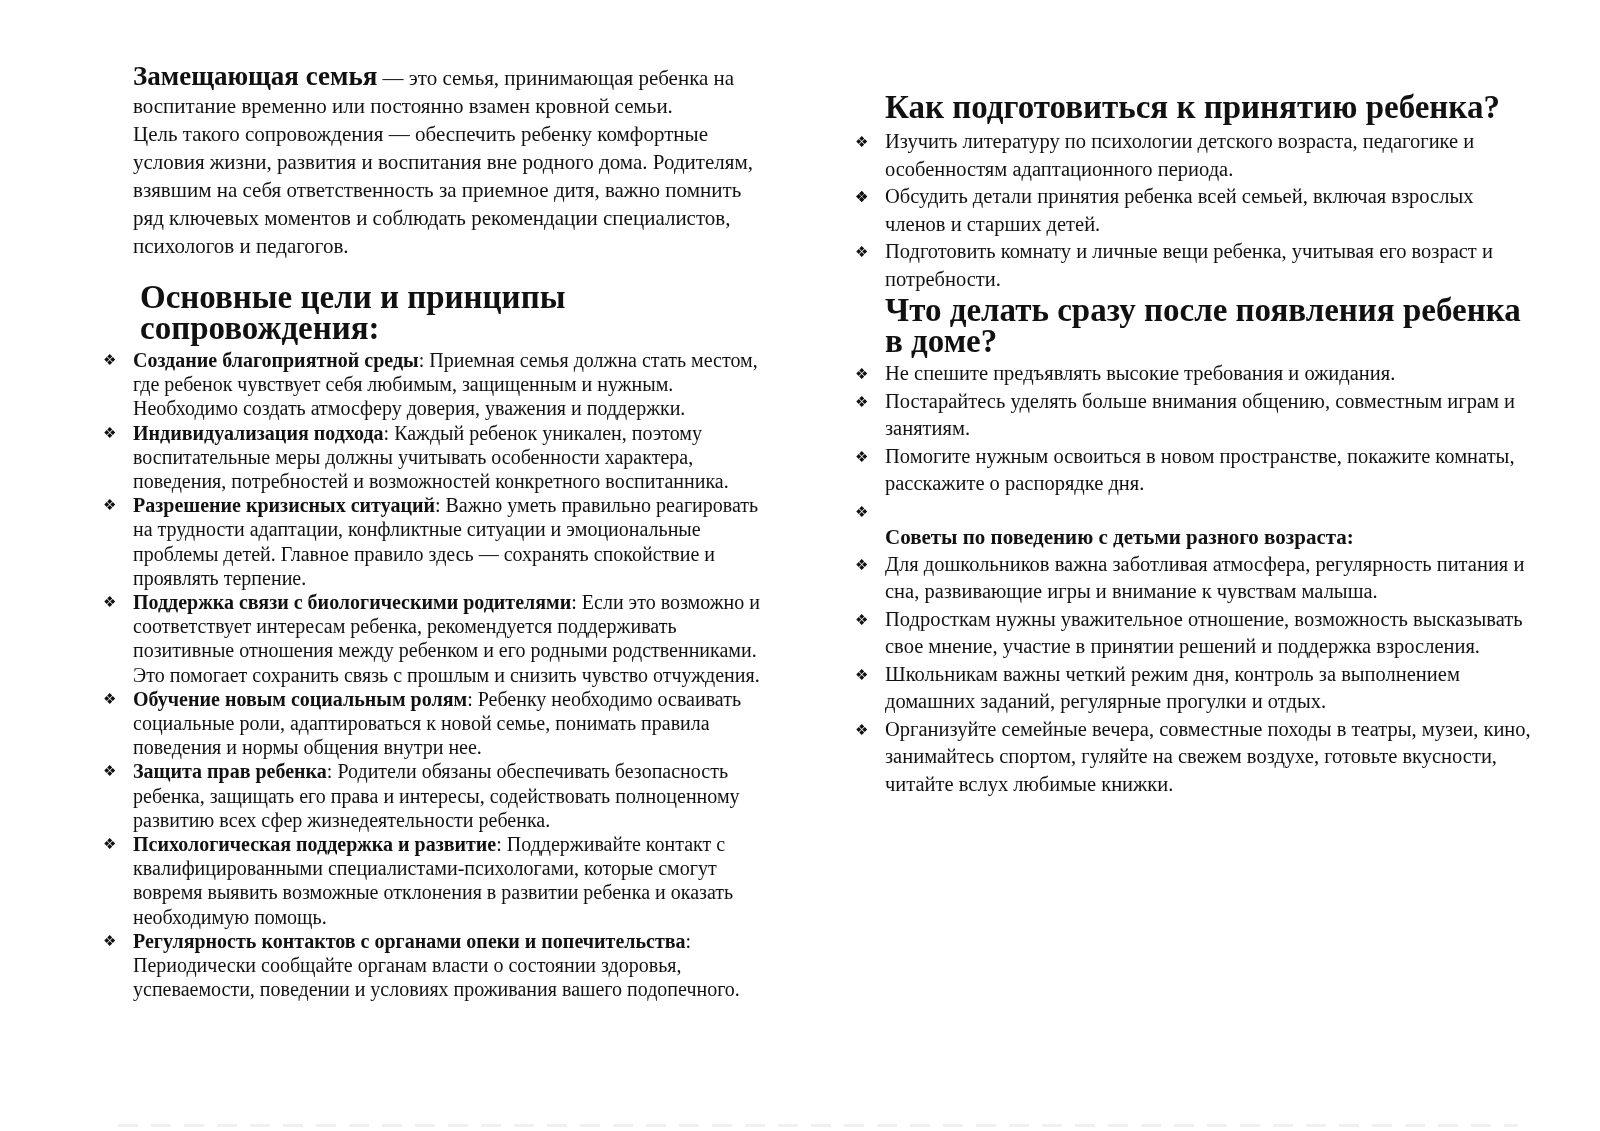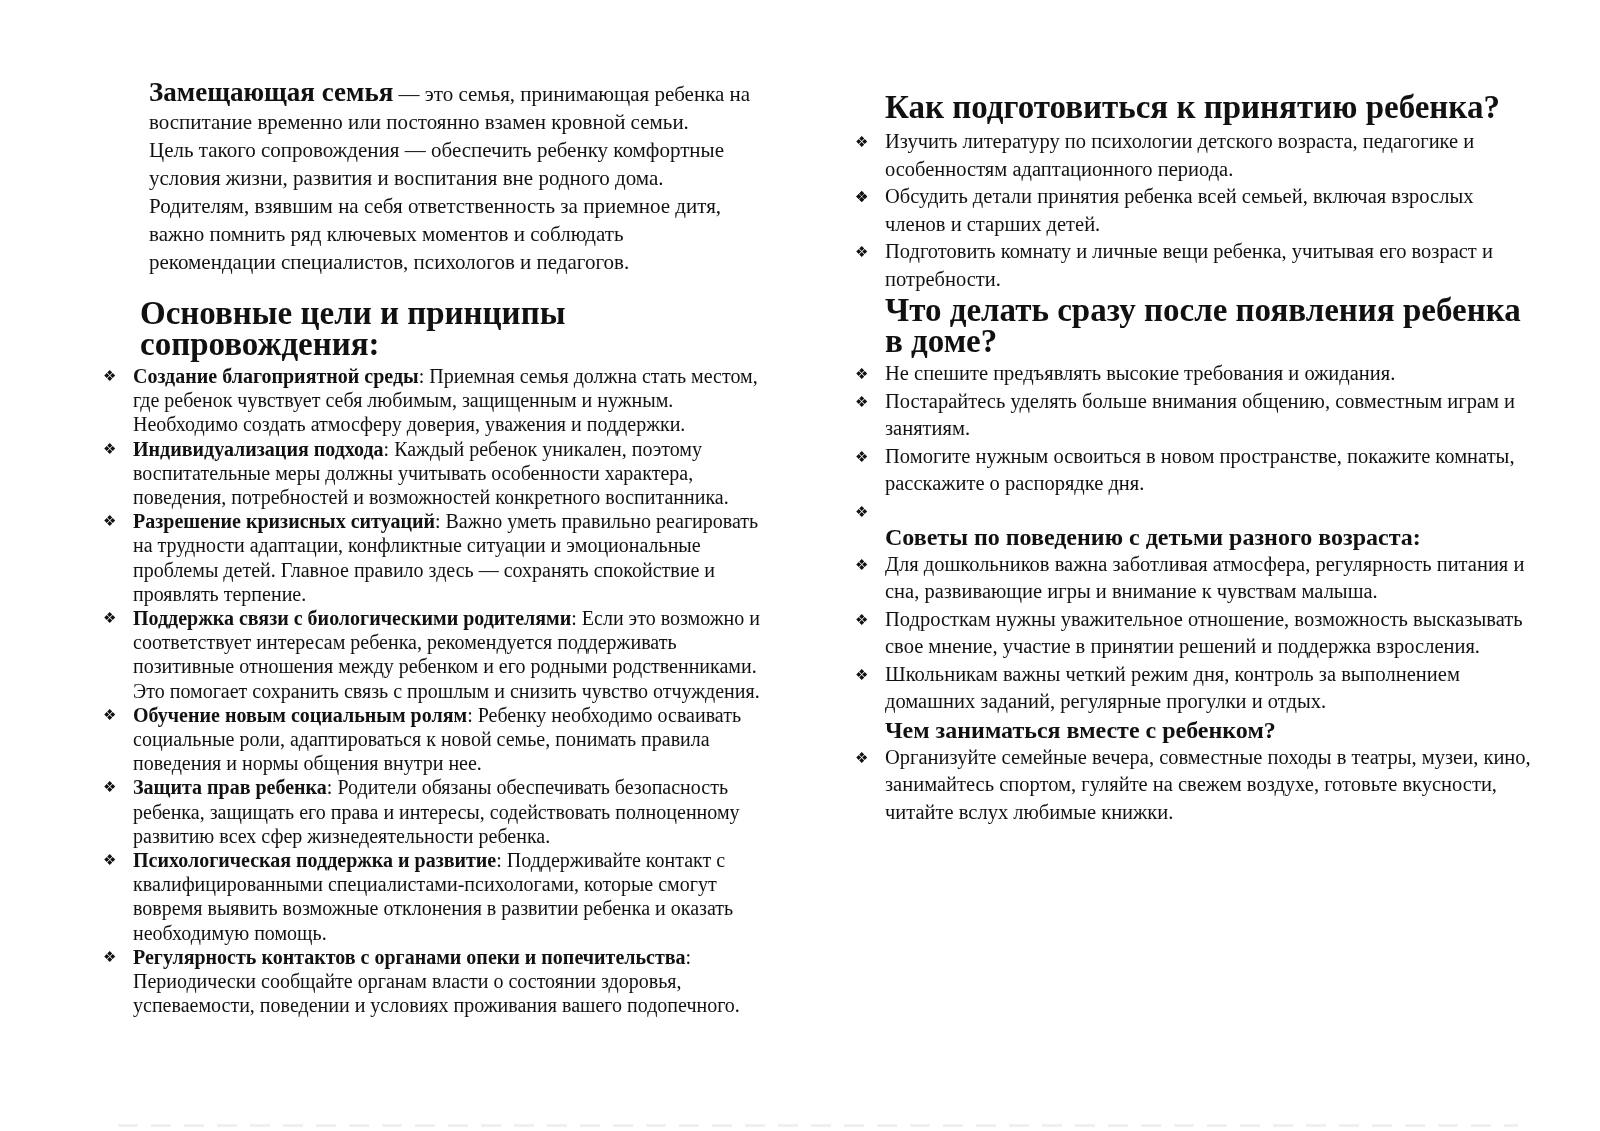--- a/index.html
+++ b/index.html
@@ -31,21 +31,21 @@
   }
   .col-right {
     position: absolute;
     left: 885px;
     top: 92px;
     width: 652px;
   }
 
   
   .intro {
-    margin: 16px;
+    margin: 0;
     font-size: 21px;
     line-height: 28px;
   }
   .intro .lead {
     font-weight: bold;
     font-size: 27px;
   }
 
   
   .h-big {
@@ -58,21 +58,21 @@
     margin: 22px 0 4px 7px;
   }
   .h-right-first {
     margin: 0 0 5px 0;
   }
   .h-right-mid {
     margin: 2px 0 3px 0;
   }
   .h-sub {
     margin: 0;
-    font-size: 24px;
+    font-size: 21px;
     line-height: 28px;
     font-weight: bold;
   }
   .gap-top {
     margin-top: 25px;
   }
 
   
   ul.blist {
     list-style: none;
@@ -204,21 +204,20 @@
         <span class="marker">❖</span><span>Для дошкольников важна заботливая атмосфера, регулярность питания и сна, развивающие игры и внимание к чувствам малыша.</span>
       </li>
       <li>
         <span class="marker">❖</span><span>Подросткам нужны уважительное отношение, возможность высказывать свое мнение, участие в принятии решений и поддержка взросления.</span>
       </li>
       <li>
         <span class="marker">❖</span><span>Школьникам важны четкий режим дня, контроль за выполнением домашних заданий, регулярные прогулки и отдых.</span>
       </li>
     </ul>
 
-    <h3 class="h-sub">Чем заниматься вместе с ребенком?</h3>
 
     <ul class="blist list-right">
       <li>
         <span class="marker">❖</span><span>Организуйте семейные вечера, совместные походы в театры, музеи, кино, занимайтесь спортом, гуляйте на свежем воздухе, готовьте вкусности, читайте вслух любимые книжки.</span>
       </li>
     </ul>
   </div>
 
   <div class="fold-line"></div>
 

